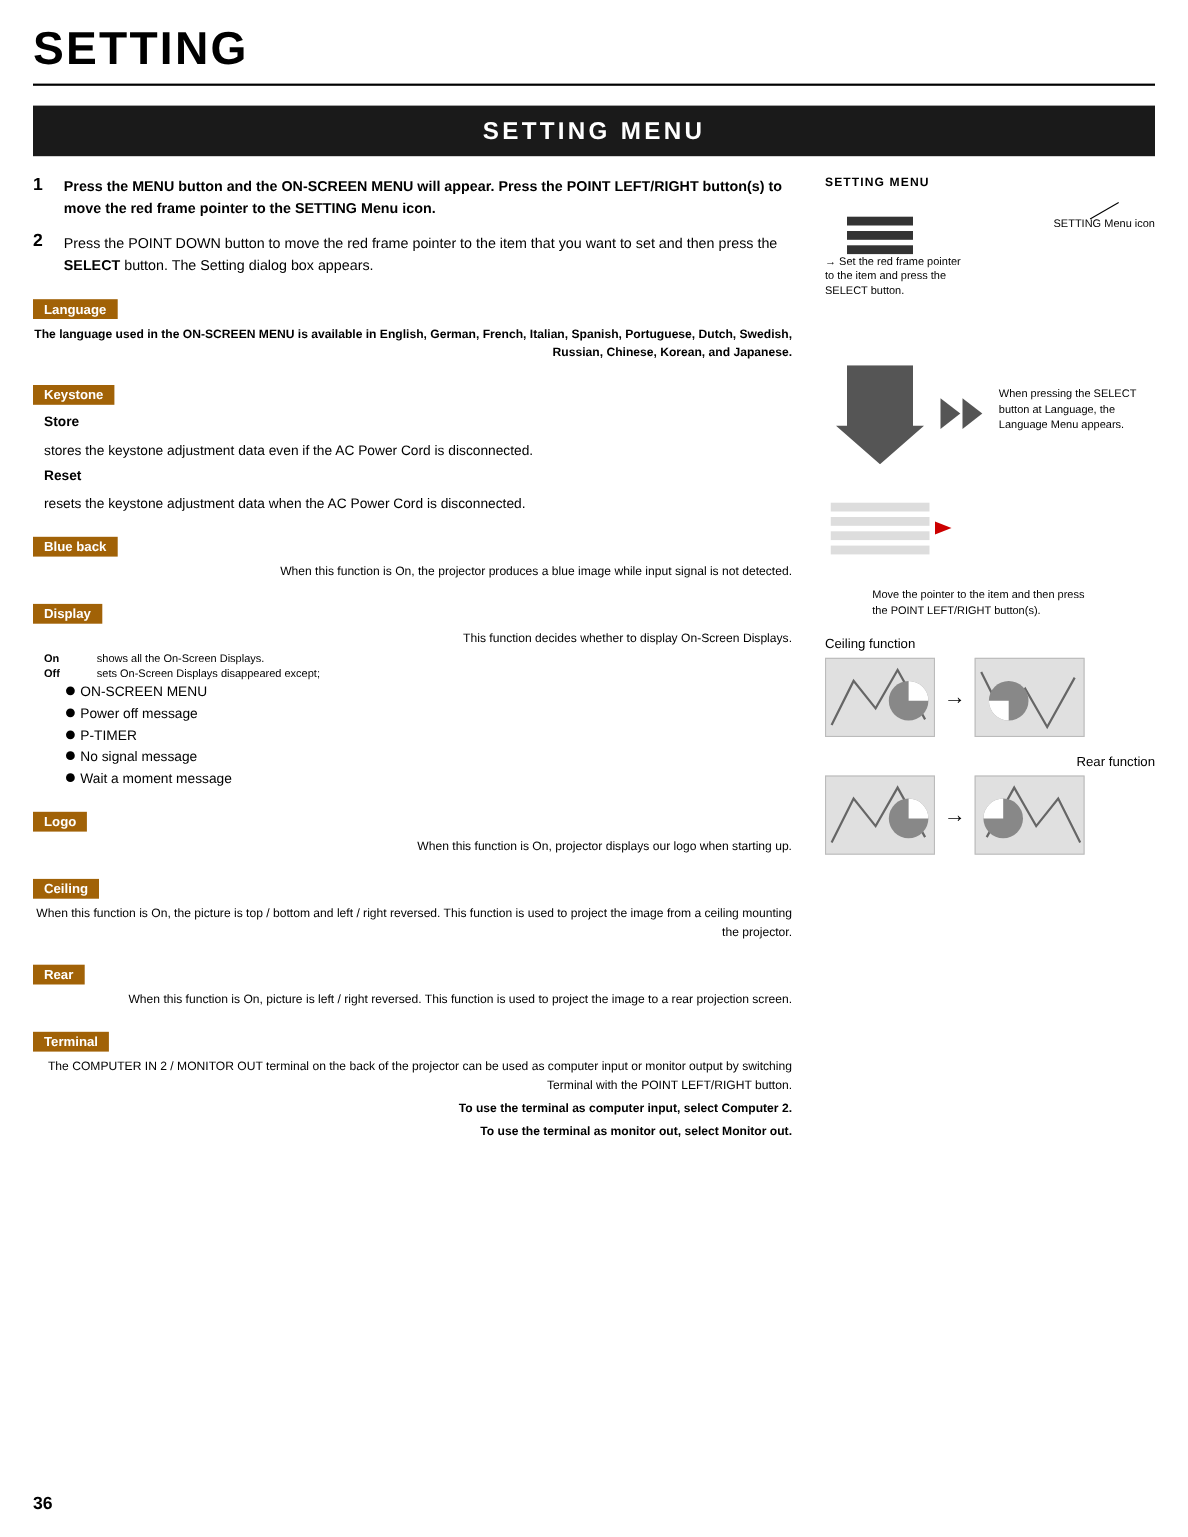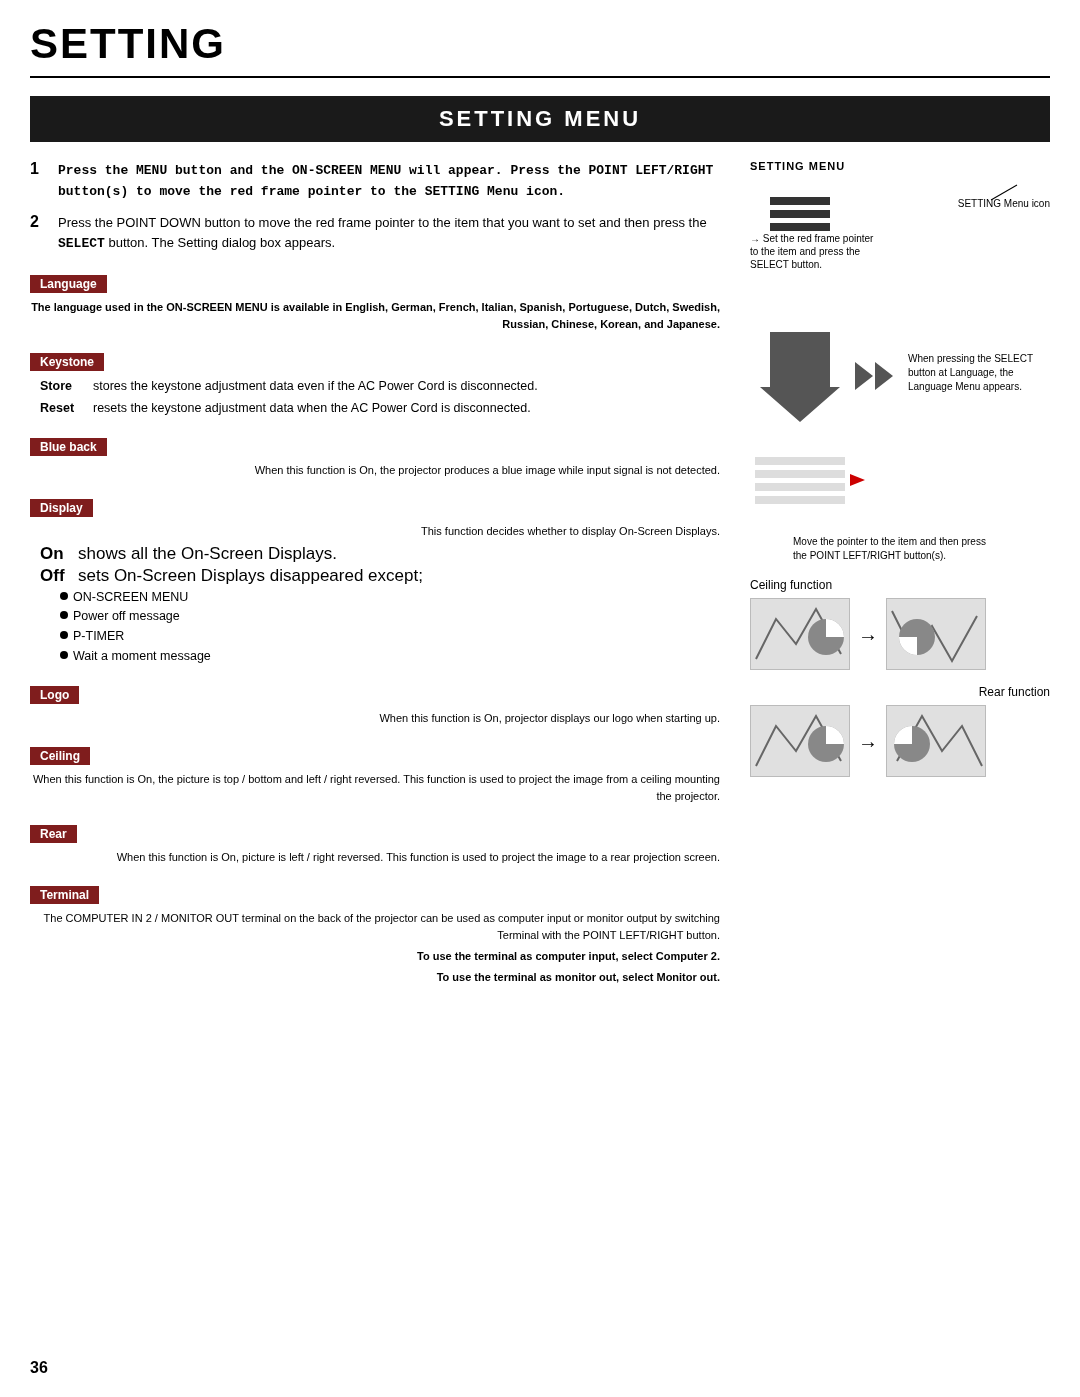--- a/index.html
+++ b/index.html
@@ -66,27 +66,26 @@
       font-weight: bold;
       font-size: 16px;
       min-width: 18px;
     }
     .step-text {
       font-size: 13px;
       line-height: 1.5;
     }
     .step-text strong {
       font-weight: bold;
-      font-family: Liberation Mono, monospace;
     }
 
     
     .tag-label {
       display: inline-block;
-      background: #7f1d1d;
+      background: #a16207;
       color: #fff;
       font-size: 12px;
       font-weight: bold;
       padding: 2px 10px;
       margin: 10px 0 6px 0;
       border-radius: 0;
     }
 
     .section-block {
       margin-bottom: 10px;
@@ -102,20 +101,21 @@
     
     .indent-list {
       margin-left: 10px;
     }
     .indent-item {
       display: flex;
       gap: 8px;
       margin-bottom: 3px;
       font-size: 12.5px;
       line-height: 1.5;
+      flex-direction: column;
     }
     .indent-label {
       font-weight: bold;
       min-width: 45px;
     }
 
     
     .bullet-list {
       margin-left: 30px;
     }
@@ -133,23 +133,23 @@
       height: 8px;
       background: #000;
       border-radius: 50%;
       margin-top: 4px;
       flex-shrink: 0;
     }
 
     
     .on-off-item {
       display: flex;
-      gap: 8px;
+      gap: 18px;
       margin-bottom: 2px;
-      font-size: 17px;
+      font-size: 10px;
     }
     .on-off-label {
       font-weight: bold;
       min-width: 30px;
     }
 
     
     .page-number {
       position: absolute;
       bottom: 20px;
@@ -226,20 +226,24 @@
           <div class="bullet-item">
             <span class="bullet-dot"></span>
             <span>Power off    message</span>
           </div>
           <div class="bullet-item">
             <span class="bullet-dot"></span>
             <span>P-TIMER</span>
           </div>
           <div class="bullet-item">
             <span class="bullet-dot"></span>
+            <span>No signal   message</span>
+          </div>
+          <div class="bullet-item">
+            <span class="bullet-dot"></span>
             <span>Wait a moment    message</span>
           </div>
         </div>
       </div>
 
       <div class="section-block">
         <div class="tag-label">Logo</div>
         <p>When this function is  On,  projector displays our logo when starting up.</p>
       </div>
 

